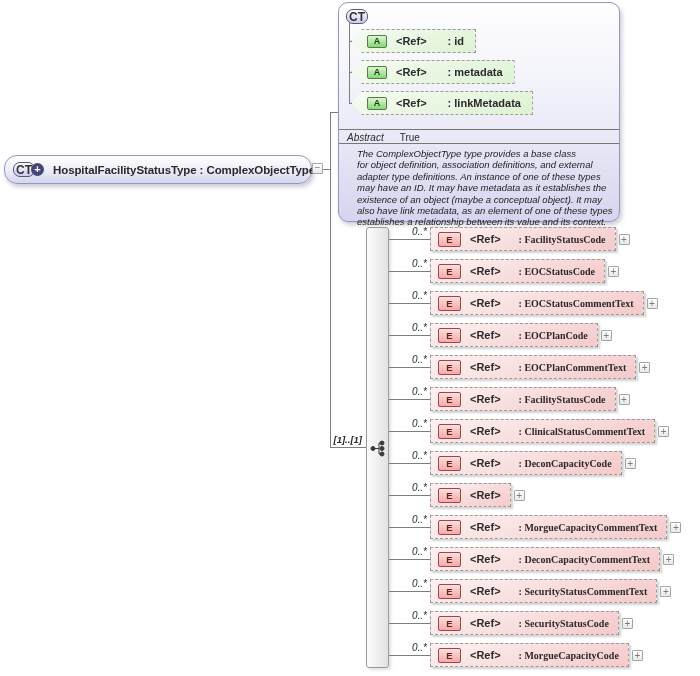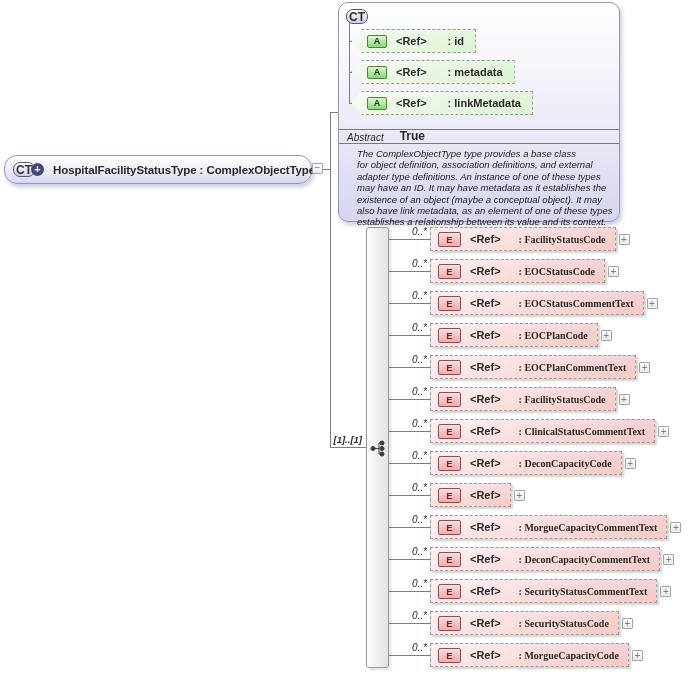--- a/index.html
+++ b/index.html
@@ -69,21 +69,21 @@
   .attr-box .ref { font-weight:bold; font-size:11px; margin-left:9px; white-space:nowrap; }
   .attr-box .aname { font-weight:bold; font-size:11px; margin-left:21px; white-space:nowrap; }
 
   
   .abstract-row {
     position:absolute; left:0; top:126px; width:100%; height:15px;
     border-top:1px solid #787878; border-bottom:1px solid #787878;
     display:flex; align-items:flex-end; padding-left:8px;
   }
   .abstract-label { font-style:italic; font-size:10px; }
-  .abstract-value { font-weight:bold; font-size:12px; margin-left:16px; }
+  .abstract-value { font-weight:normal; font-size:10px; margin-left:16px; }
   .description { position:absolute; left:18px; top:145px; right:5px; font-style:italic; font-size:9.5px; line-height:11.4px; color:#1c1c1c; }
 
   
   .seq-bar {
     position:absolute; left:366px; top:227px; width:23px; height:441px;
     border:1px solid #9a9a9a; border-radius:3px;
     background:linear-gradient(to right,var(--c-bar_left,#fcfcfc),var(--c-bar_right,#e2e2e2));
     box-shadow:2px 2px 3px rgba(0,0,0,0.12);
   }
   .seq-icon { position:absolute; left:3px; top:212px; }

